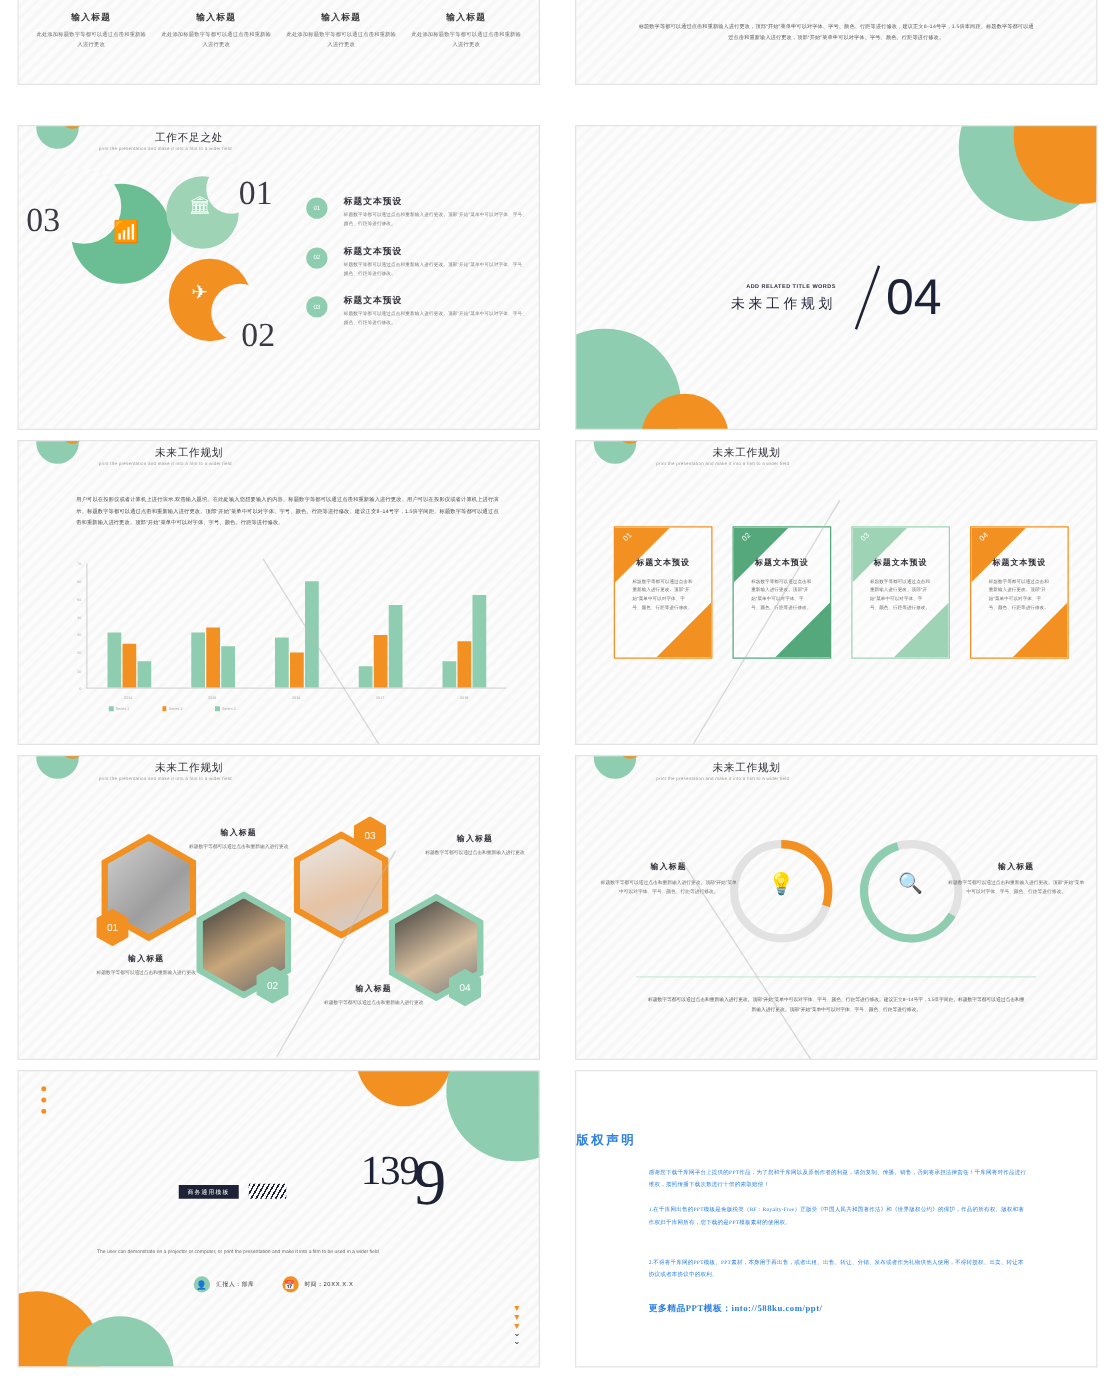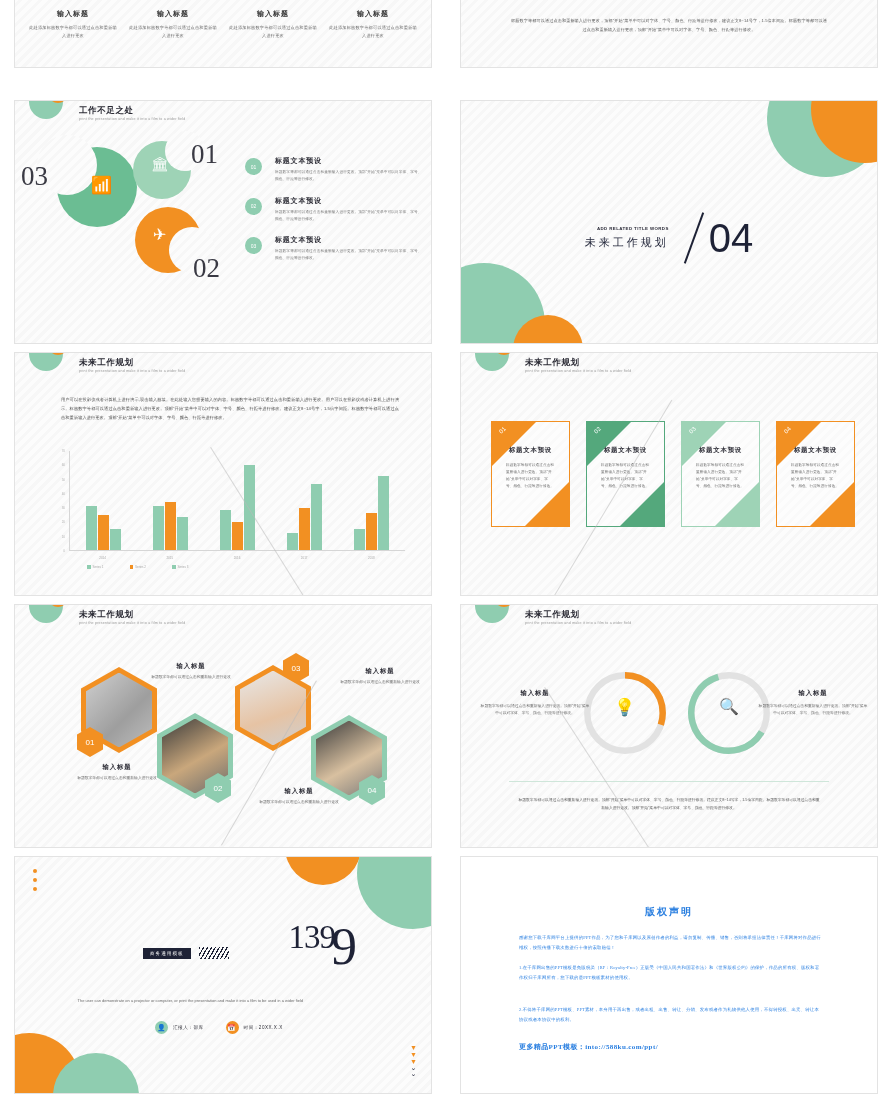--- a/index.html
+++ b/index.html
@@ -45,22 +45,22 @@
     width: 34px; height: 34px; border-radius: 50%;
     background: #8fcdb0;
   }
   .hdr-orange {
     position: absolute; left: 33px; top: -18px;
     width: 20px; height: 20px; border-radius: 50%;
     background: #f29022;
   }
   .hdr-txt { position: absolute; left: 64px; top: 4px; }
   .hdr-title {
-    font-size: 8.5px; font-weight: bold; color: #2b2b35;
-    letter-spacing: .6px; line-height: 1.2;
+    font-size: 8.5px; font-weight: normal; color: #2b2b35;
+    letter-spacing: .6px; line-height: 1.2; margin-left: 45px;
   }
   .hdr-sub {
     font-size: 3.6px; color: #9a9a9a; letter-spacing: .2px;
     margin-top: 1.5px; white-space: nowrap;
   }
 
   
   
   
   #s1 { left: 14px; top: -44px; width: 418px; height: 112px; }
@@ -358,21 +358,21 @@
   #s9 .chevrons { position: absolute; right: 14px; bottom: 16px; text-align: center; }
   #s9 .chev-o { color: #f29022; font-size: 7px; line-height: 7px; }
   #s9 .chev-d { color: #1e2236; font-size: 7px; line-height: 6px; }
 
   
   
   
   #s10 { left: 460px; top: 856px; width: 418px; height: 238px;
          background: #ffffff; }
   #s10 .cr-title {
-    position: absolute; left: 0; right: 0; top: 48px; text-align: center;
+    position: absolute; left: 0; right: 0; top: 48px; text-align: left;
     font-size: 10px; font-weight: bold; color: #2a7fe0;
     font-family: "Liberation Serif", serif; letter-spacing: 2px;
   }
   #s10 .cr-p {
     position: absolute; left: 58px; right: 54px;
     font-size: 4.4px; color: #2a7fe0; line-height: 2.35;
     font-family: "Liberation Serif", serif; letter-spacing: .2px;
   }
   #s10 .cr-p.p1 { top: 76px; }
   #s10 .cr-p.p2 { top: 106px; }

